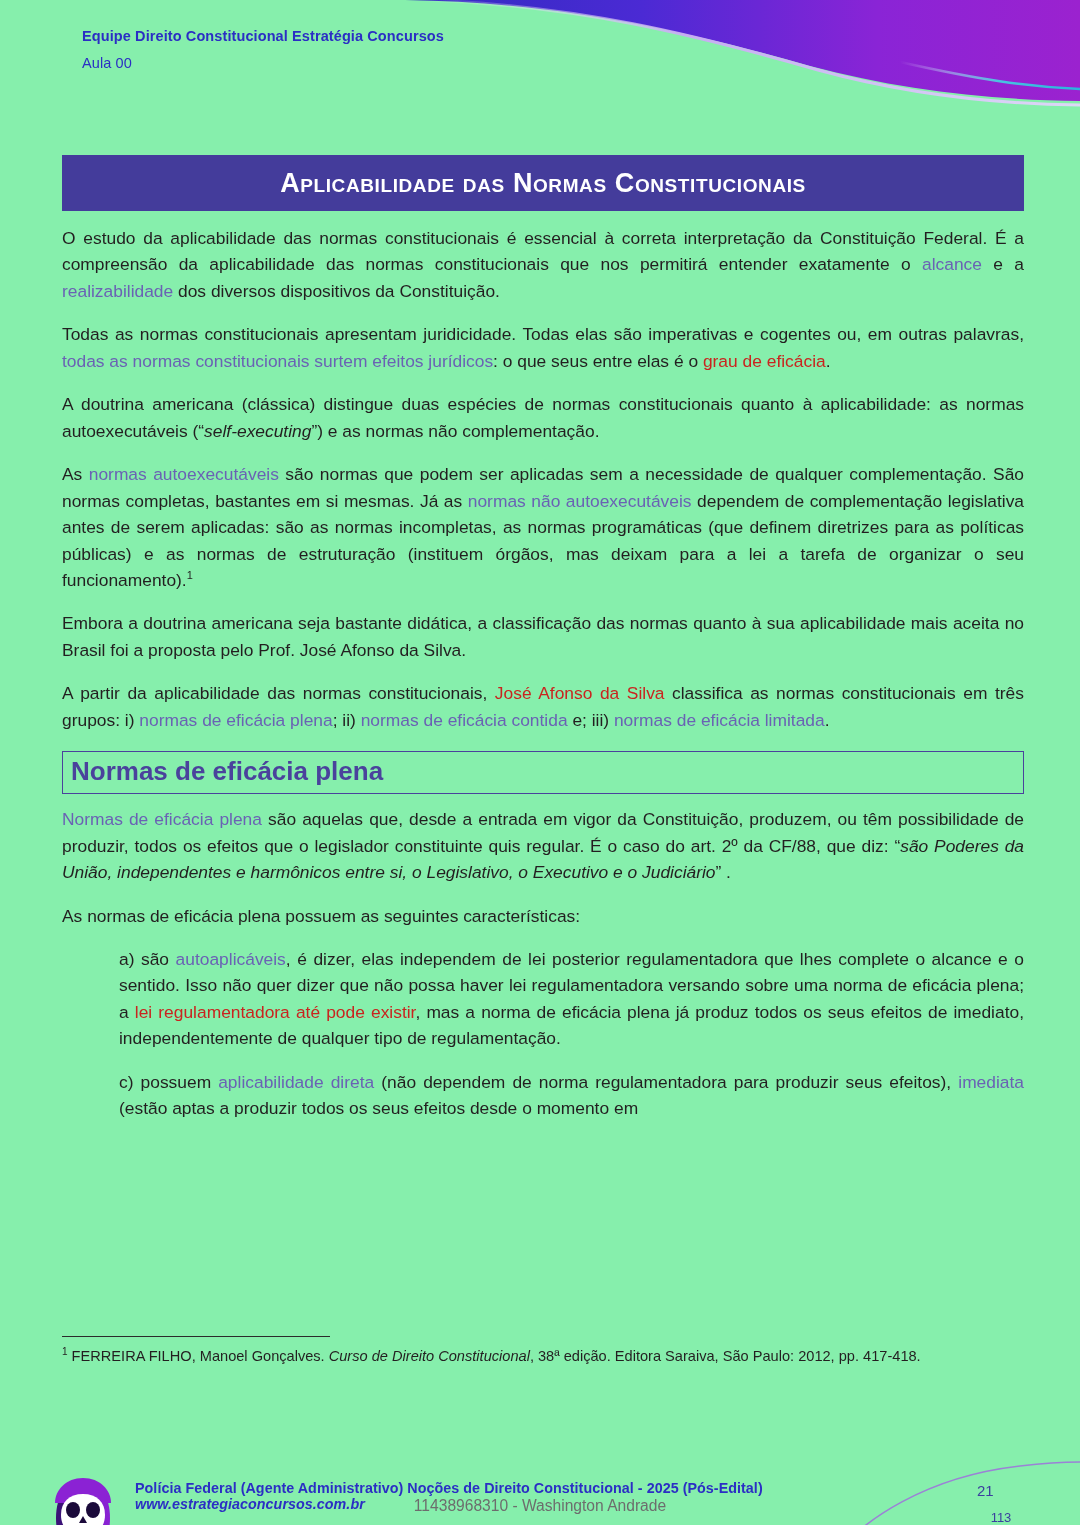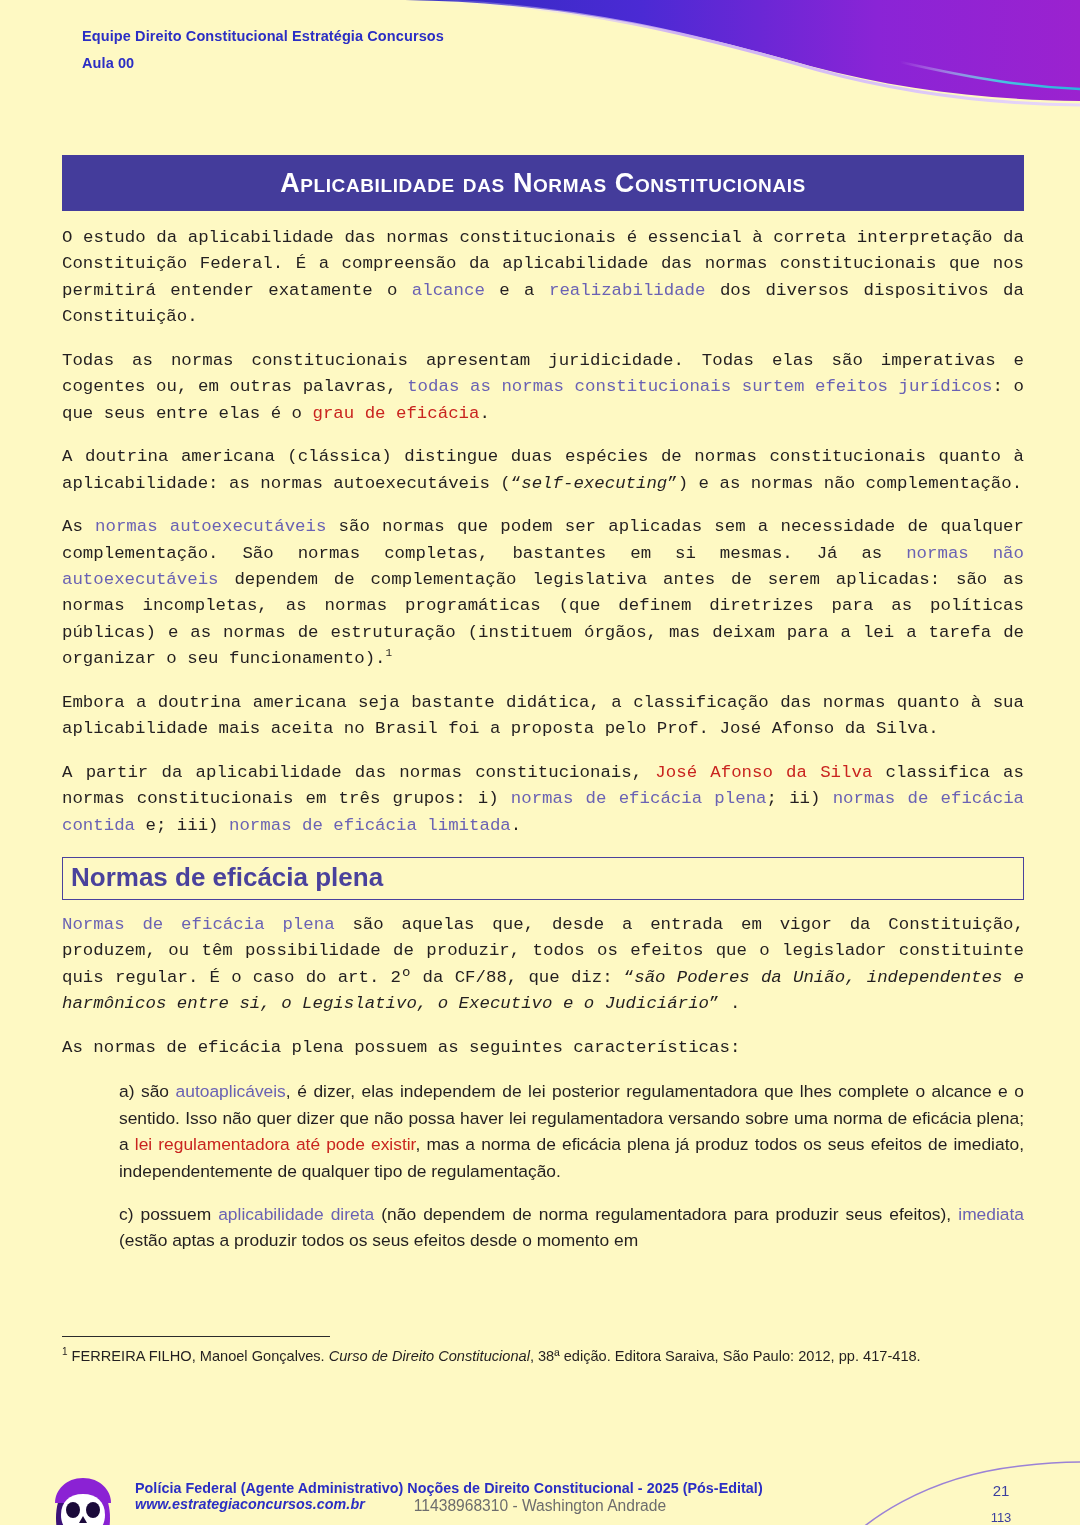--- a/index.html
+++ b/index.html
@@ -9,21 +9,21 @@
     background: #ffffff;
   }
   body {
     font-family: "Liberation Sans", sans-serif;
   }
   .page {
     position: relative;
     width: 1080px;
     height: 1525px;
     overflow: hidden;
-    background: #fef9c3;
+    background: #86efac;
     box-sizing: border-box;
   }
 
   
   .header-wave {
     position: absolute;
     top: 0;
     left: 0;
     width: 1080px;
     height: 110px;
@@ -38,21 +38,21 @@
   .header-line1 {
     font-size: 14.5px;
     font-weight: bold;
     color: #2b2ec4;
     letter-spacing: .1px;
     line-height: 1.35;
     white-space: nowrap;
   }
   .header-line2 {
     font-size: 14.5px;
-    font-weight: bold;
+    font-weight: normal;
     color: #2b2ec4;
     letter-spacing: .1px;
     line-height: 1.35;
     margin-top: 7px;
   }
 
   
   .content {
     position: absolute;
     left: 62px;
@@ -79,21 +79,20 @@
   }
 
   
   p.body {
     margin: 0 0 17px 0;
     font-size: 17.4px;
     line-height: 1.52;
     color: #231f20;
     text-align: justify;
     text-justify: inter-word;
-    font-family: Liberation Mono, monospace;
   }
 
   .hl-purple { color: #6a62b4; }
   .hl-red    { color: #c9241f; }
   .it { font-style: italic; }
   sup.fn { font-size: 11px; vertical-align: super; line-height: 0; }
 
   
   .section-heading {
     border: 1px solid #4a429c;
@@ -179,21 +178,21 @@
     font-style: italic;
     color: #2b2ec4;
     letter-spacing: .05px;
   }
   .page-num-a {
     position: absolute;
     right: 55px;
     top: 22px;
     font-size: 15px;
     color: #3b3f9e;
-    text-align: center;
+    text-align: left;
     width: 48px;
   }
   .page-num-b {
     position: absolute;
     right: 55px;
     top: 50px;
     font-size: 13px;
     color: #3b3f9e;
     text-align: center;
     width: 48px;

